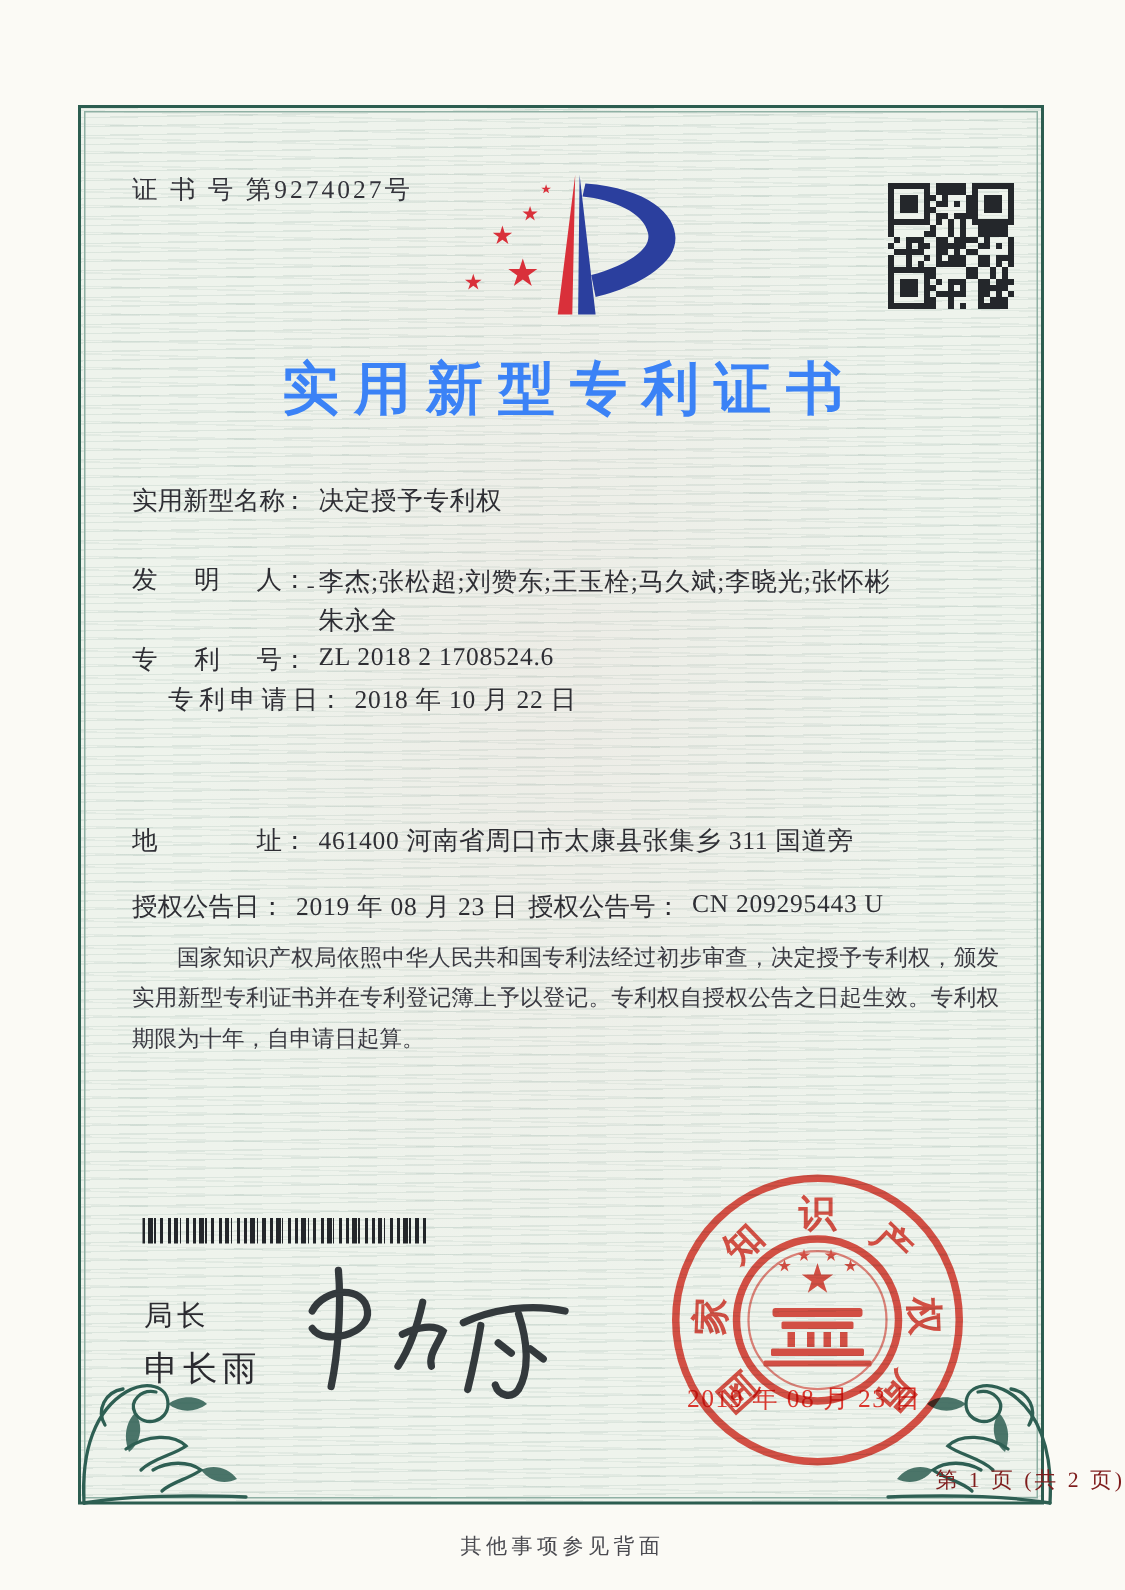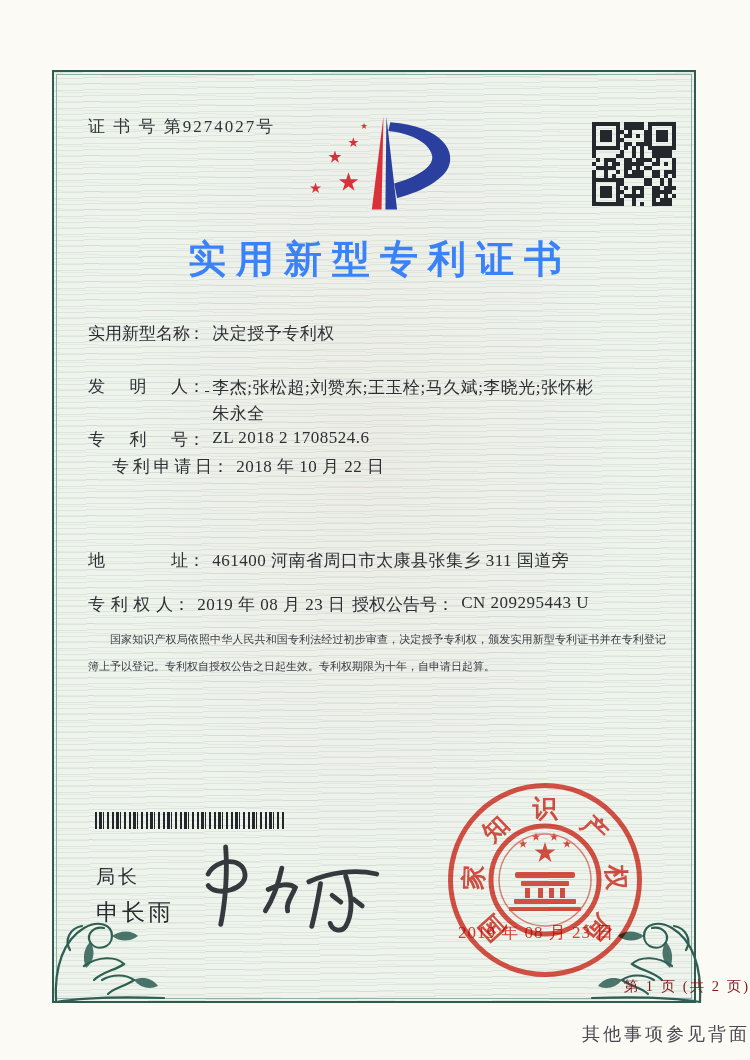--- a/index.html
+++ b/index.html
@@ -59,21 +59,21 @@
   .row-patent-no   { top:428px; }
   .row-filing-date { top:455px;margin-left:24px; }
   .row-patentee    { top:502px; }
   .row-address     { top:549px; }
   .row-grant       { top:593px; }
   .grant-no-group  { position:absolute; left:264px; top:0; }
 
   
   .body-text {
     position:absolute; left:88px; top:626px; width:578px; z-index:2;
-    font-size:11px; line-height:27px; color:#3a3a42; text-align:justify;
+    font-size:15px; line-height:27px; color:#3a3a42; text-align:justify;
   }
   .body-text p { text-indent:2em; }
 
   
   .barcode {
     position:absolute; left:95px; top:812px; width:190px; height:17px; z-index:2;
     background:repeating-linear-gradient(90deg,
       #23262a 0 2px, transparent 2px 4px,
       #23262a 4px 7px, transparent 7px 8px,
       #23262a 8px 9px, transparent 9px 12px,
@@ -99,21 +99,21 @@
     position:absolute; left:458px; top:921px; z-index:3;
     font-size:17px; color:#d9372e; letter-spacing:1px; white-space:nowrap;
   }
 
   .page-number {
     position:absolute; left:0; right:0; top:977px; z-index:2;
     text-align:right; font-size:14.5px; color:#7f1d1d; letter-spacing:2px;
   }
   .footer-note {
     position:absolute; left:0; right:0; top:1022px;
-    text-align:right; font-size:18px; color:#4a4a50; letter-spacing:3px;
+    text-align:center; font-size:14px; color:#4a4a50; letter-spacing:3px;
   }
 </style>
 </head>
 <body>
 
 <div class="page">
 
   <div class="frame"></div>
 
   <div class="ornament left">
@@ -449,21 +449,21 @@
     <span class="val">2018 年 10 月 22 日</span>
   </div>
 
 
   <div class="row row-address">
     <span class="lbl">地址</span><span class="colon">：</span>
     <span class="val">461400 河南省周口市太康县张集乡 311 国道旁</span>
   </div>
 
   <div class="row row-grant">
-    <span class="lbl narrow">专利权人</span><span class="colon">：</span>
+    <span class="lbl narrow">授权公告日</span><span class="colon">：</span>
     <span class="val">2019 年 08 月 23 日</span>
     <span class="grant-no-group">
       <span class="lbl narrow">授权公告号</span><span class="colon">：</span>
       <span class="val">CN 209295443 U</span>
     </span>
   </div>
 
   <div class="body-text">
     <p>国家知识产权局依照中华人民共和国专利法经过初步审查，决定授予专利权，颁发实用新型专利证书并在专利登记簿上予以登记。专利权自授权公告之日起生效。专利权期限为十年，自申请日起算。</p>
   </div>

